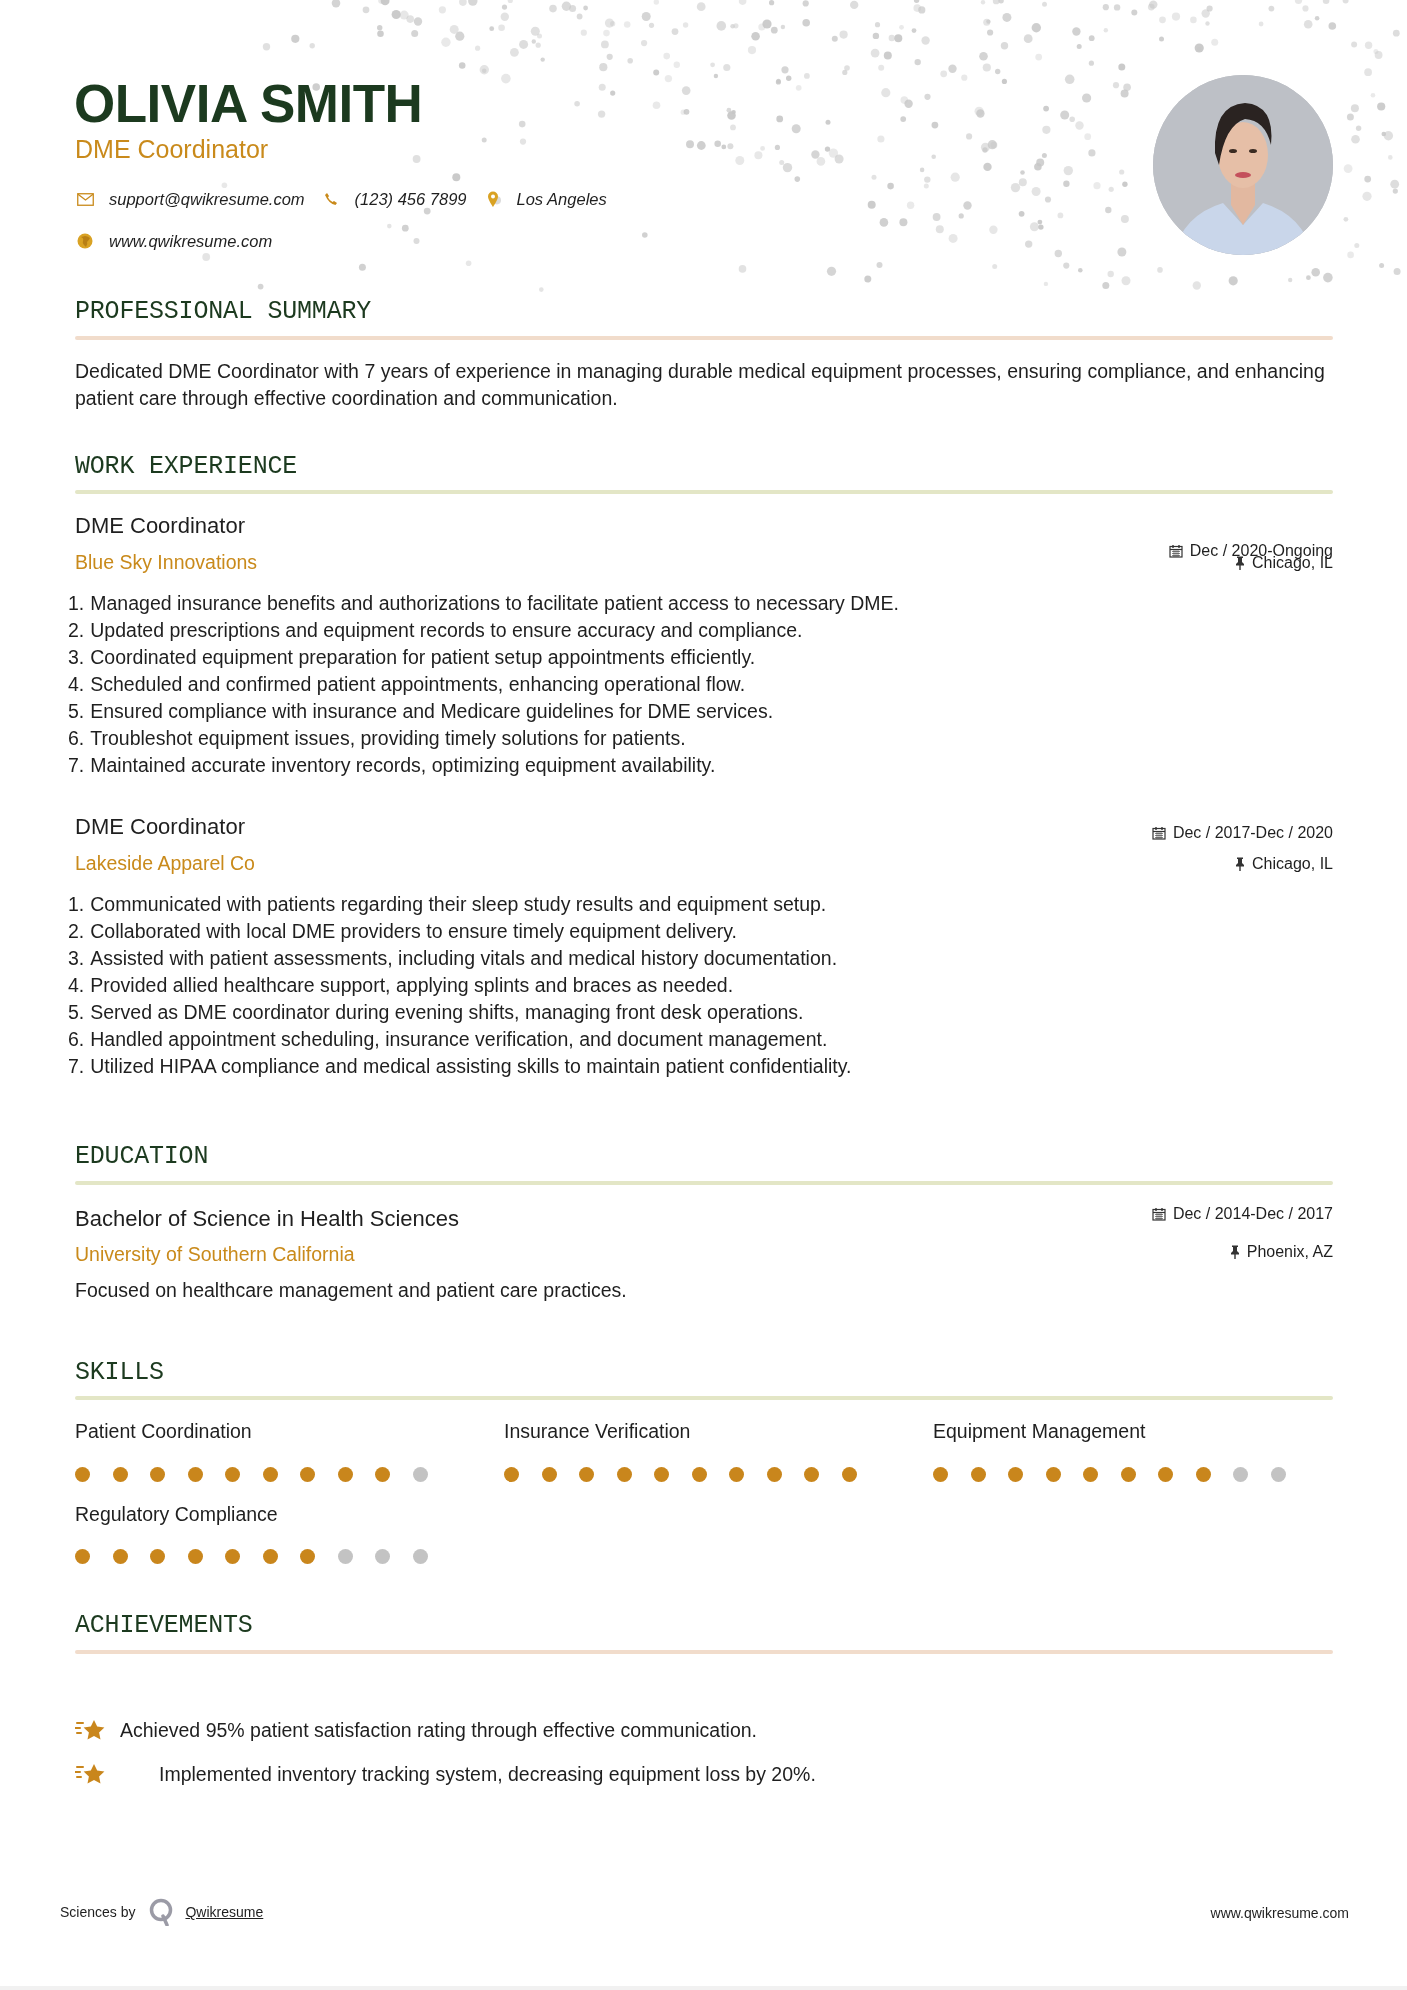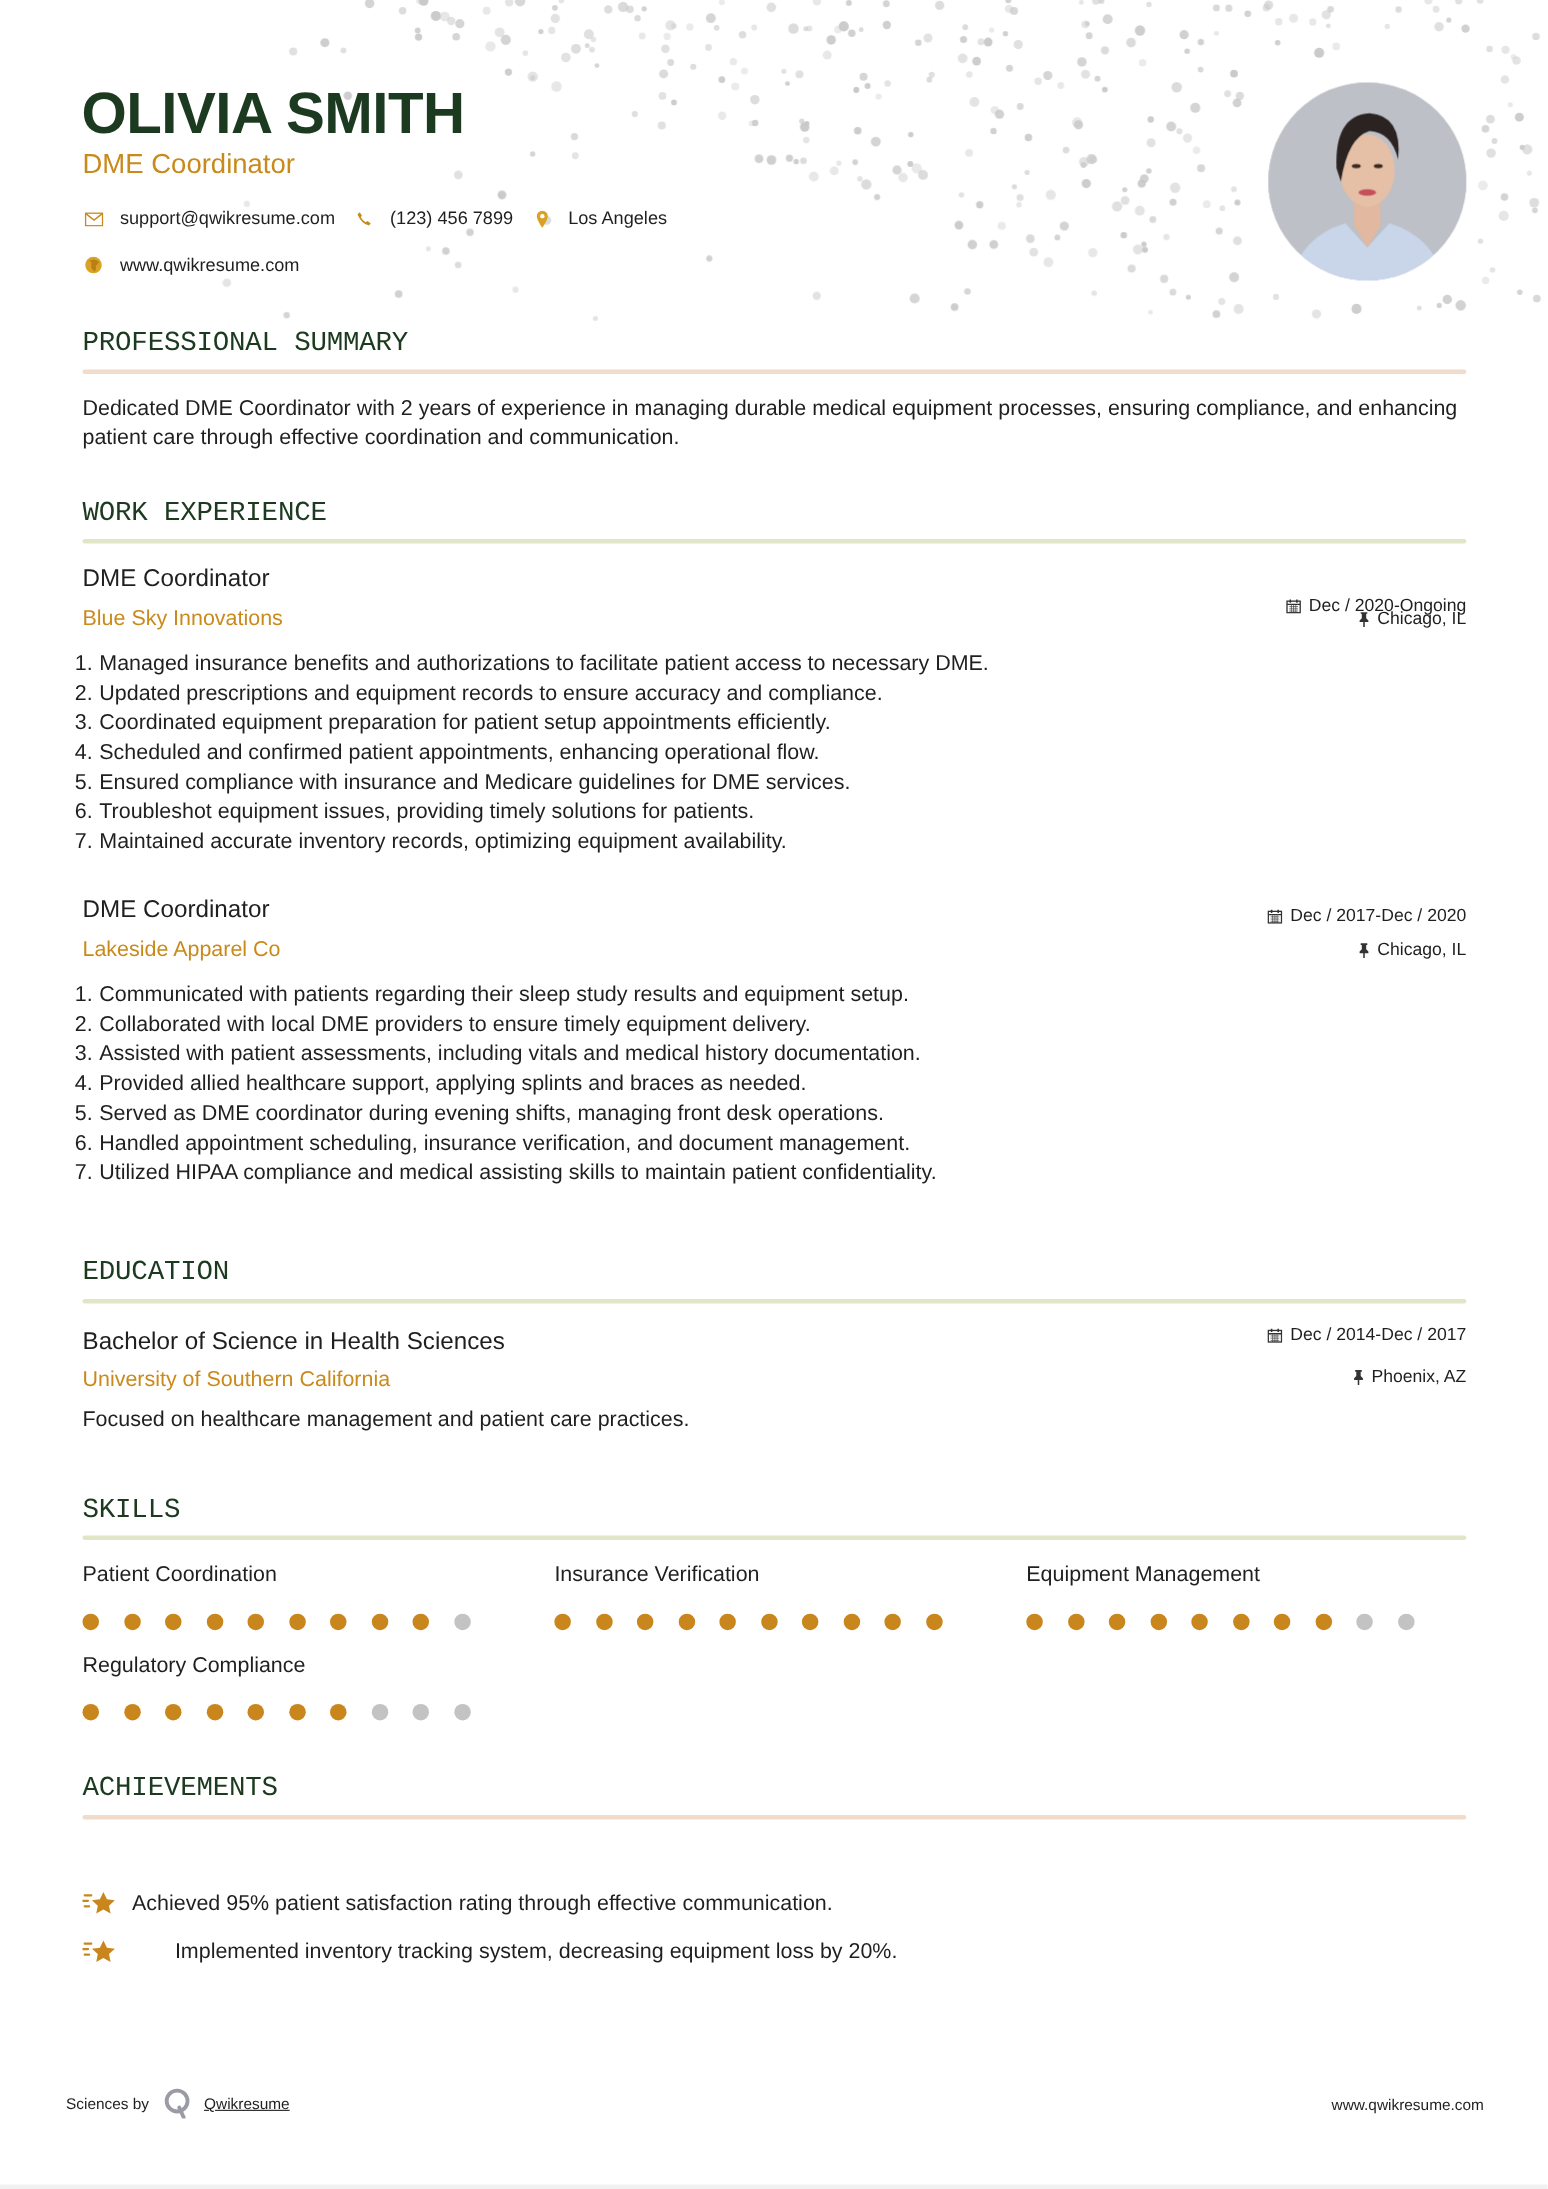--- a/index.html
+++ b/index.html
@@ -10,21 +10,21 @@
 
   
   .dots { position: absolute; left: 0; top: 0; width: 1407px; height: 300px; pointer-events: none; }
 
   
   .name { position: absolute; left: 74px; top: 74px; font-size: 53px; font-weight: 700; color: #1c3a1f; letter-spacing: -0.5px; line-height: 60px; }
   .role { position: absolute; left: 75px; top: 134px; font-size: 25px; color: #c98a1b; line-height: 30px; }
   .contact-row { position: absolute; left: 75px; display: flex; align-items: center; font-size: 16.5px; color: #1f1f1f; height: 24px; }
   .contact-row.r1 { top: 187px; }
   .contact-row.r2 { top: 229px; }
-  .contact-item { display: flex; align-items: flex-end; margin-right: 16px; }
+  .contact-item { display: flex; align-items: flex-end; margin-right: 16px; font-style: italic; }
   .contact-item .ic { width: 20px; height: 20px; display: inline-flex; align-items: center; justify-content: center; margin-right: 14px; }
   .contact-item .ic svg { display: block; }
 
   .photo { position: absolute; left: 1153px; top: 75px; width: 180px; height: 180px; border-radius: 50%; overflow: hidden; background: #b9bcc1; }
 
   
   .section-title { position: absolute; left: 75px; font-size: 25px; font-weight: 500; color: #1c3a1f; line-height: 30px; letter-spacing: -0.2px; font-family: Liberation Mono, monospace; }
   .divider { position: absolute; left: 75px; width: 1258px; height: 4px; border-radius: 2px; }
   .divider.peach { background: #f1dccb; }
   .divider.olive { background: #e3e6c6; }
@@ -432,21 +432,21 @@
       <ellipse cx="90" cy="80" rx="25" ry="33" fill="#e6bfa7"></ellipse>
       <path d="M62 78 Q60 30 92 28 Q122 30 118 70 Q112 45 92 44 Q72 50 66 90 Z" fill="#2a2321"></path>
       <ellipse cx="90" cy="100" rx="8" ry="3" fill="#c4505c"></ellipse>
       <ellipse cx="80" cy="76" rx="4" ry="2" fill="#3a2b22"></ellipse>
       <ellipse cx="100" cy="76" rx="4" ry="2" fill="#3a2b22"></ellipse>
     </svg>
   </div>
 
   <div class="section-title" style="top:297px;">PROFESSIONAL SUMMARY</div>
   <div class="divider peach" style="top:336px;"></div>
-  <div class="para" style="top:358px;">Dedicated DME Coordinator with 2 years of experience in managing durable medical equipment processes, ensuring compliance, and enhancing patient care through effective coordination and communication.</div>
+  <div class="para" style="top:358px;">Dedicated DME Coordinator with 7 years of experience in managing durable medical equipment processes, ensuring compliance, and enhancing patient care through effective coordination and communication.</div>
 
   <div class="section-title" style="top:452px;">WORK EXPERIENCE</div>
   <div class="divider olive" style="top:490px;"></div>
 
   <div class="job-title" style="top:512px;">DME Coordinator</div>
   <div class="meta" style="top:540px;padding-left:48px;">
     <span class="mi">
       <svg width="14" height="14" viewBox="0 0 14 14">
           <rect x="1" y="2.5" width="12" height="10.5" fill="none" stroke="#333" stroke-width="1.2"></rect>
           <line x1="1" y1="5.5" x2="13" y2="5.5" stroke="#333" stroke-width="1.2"></line>

